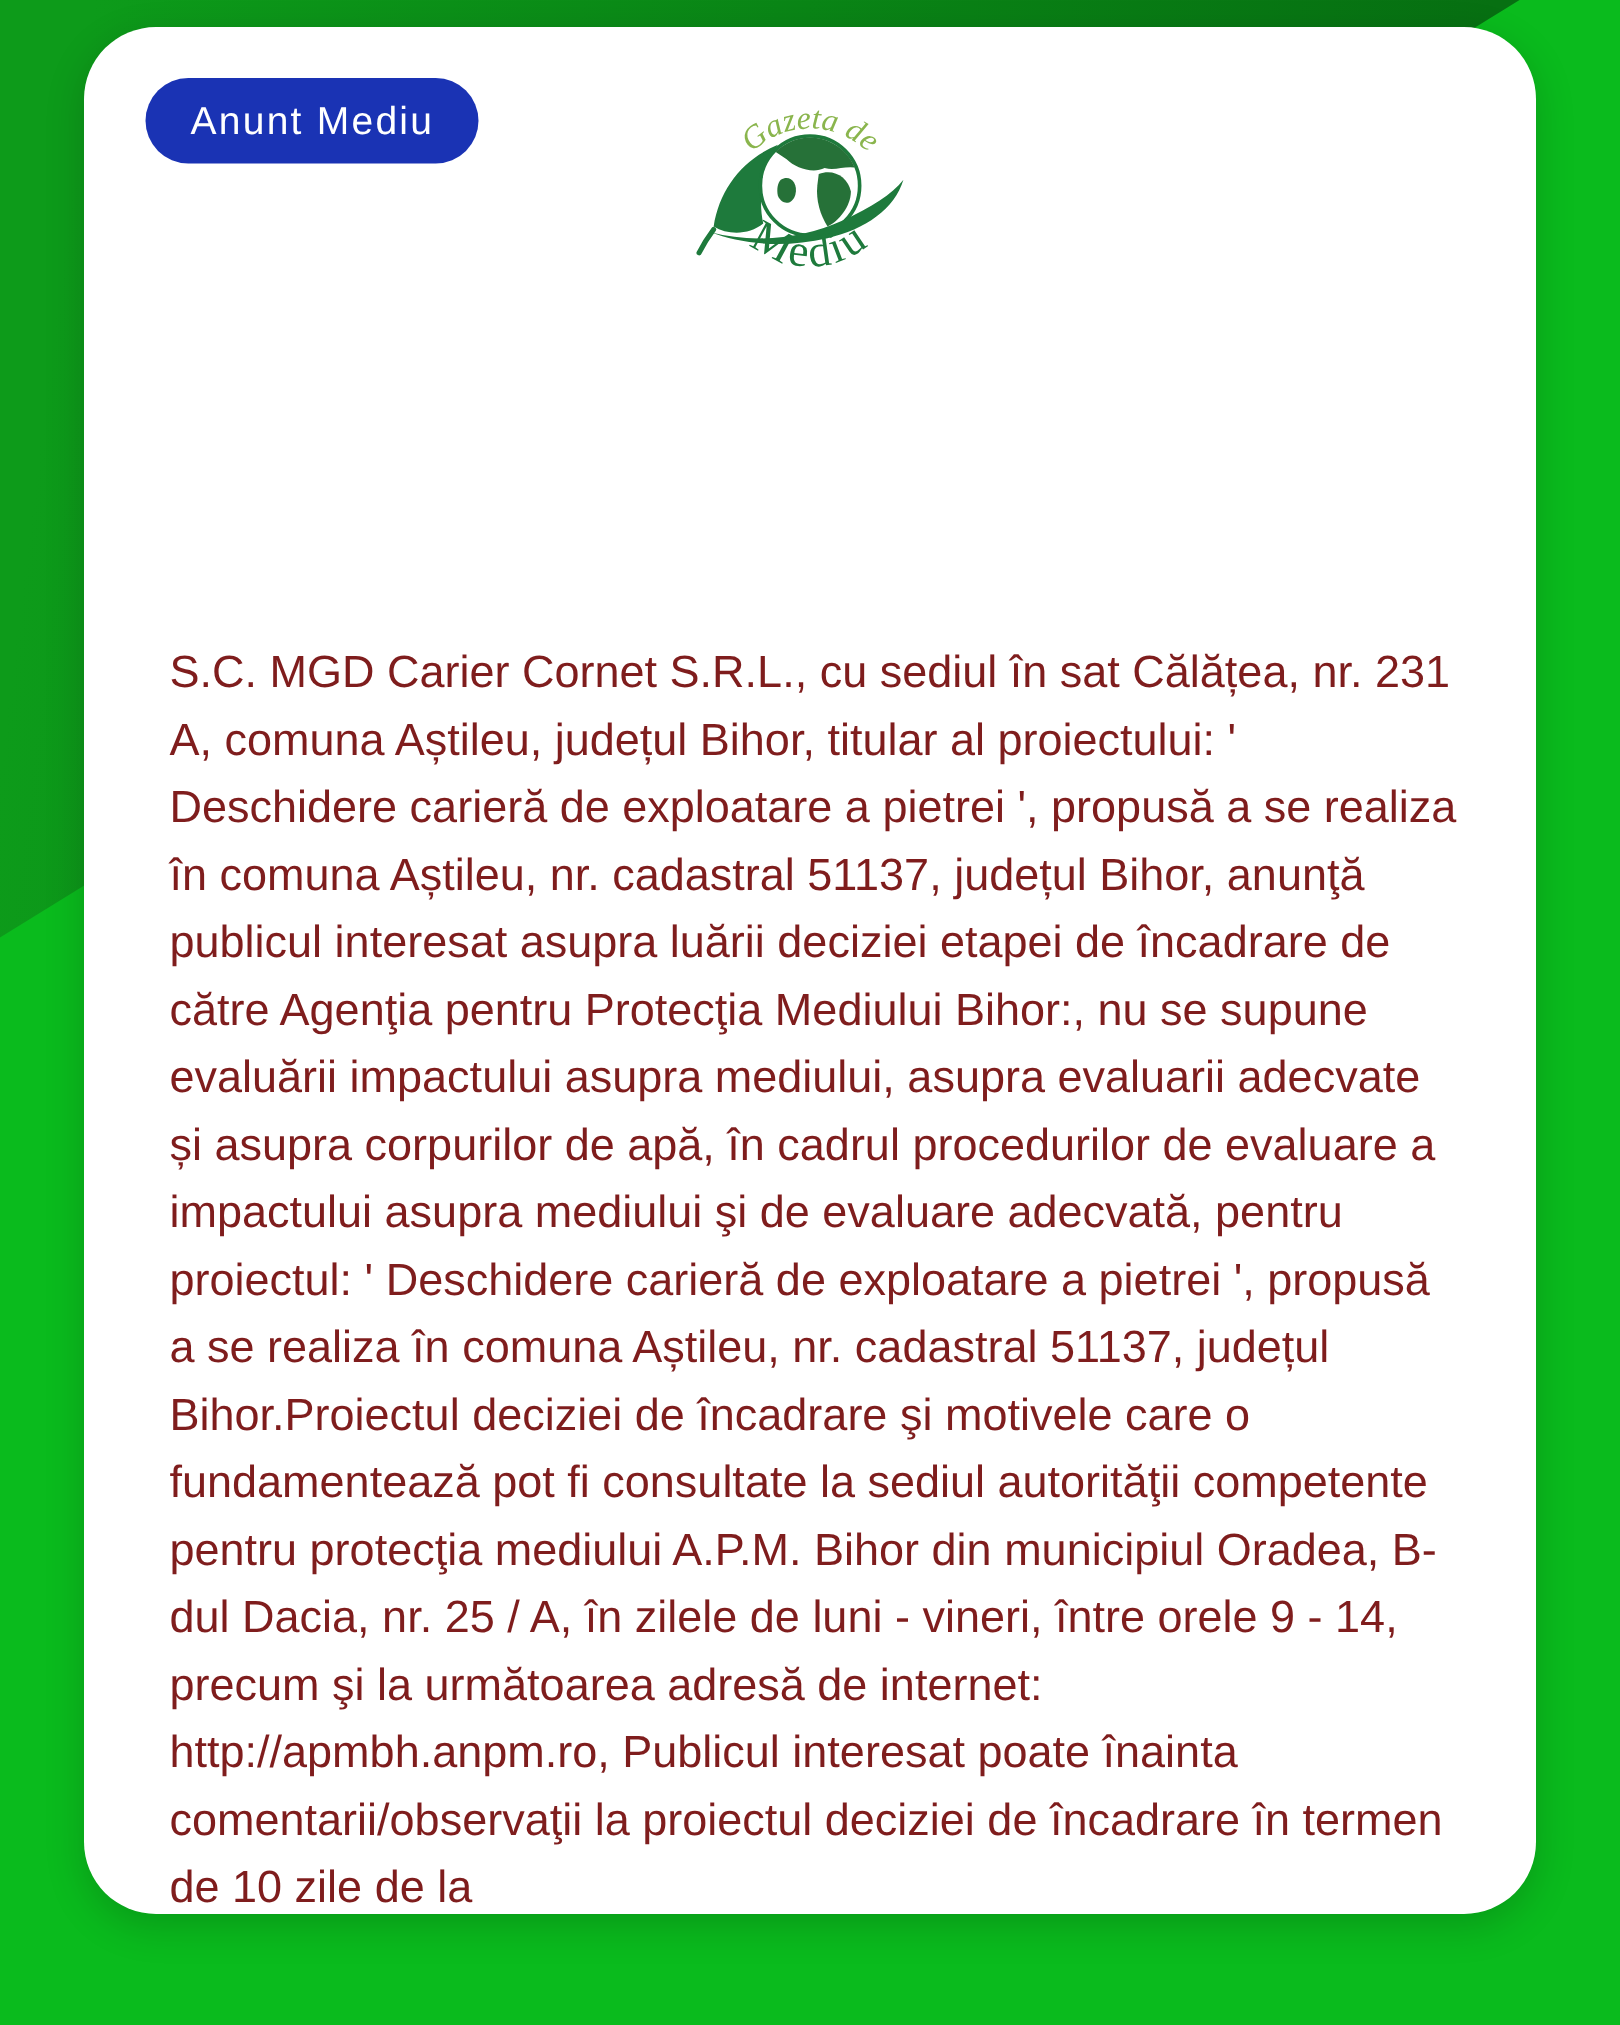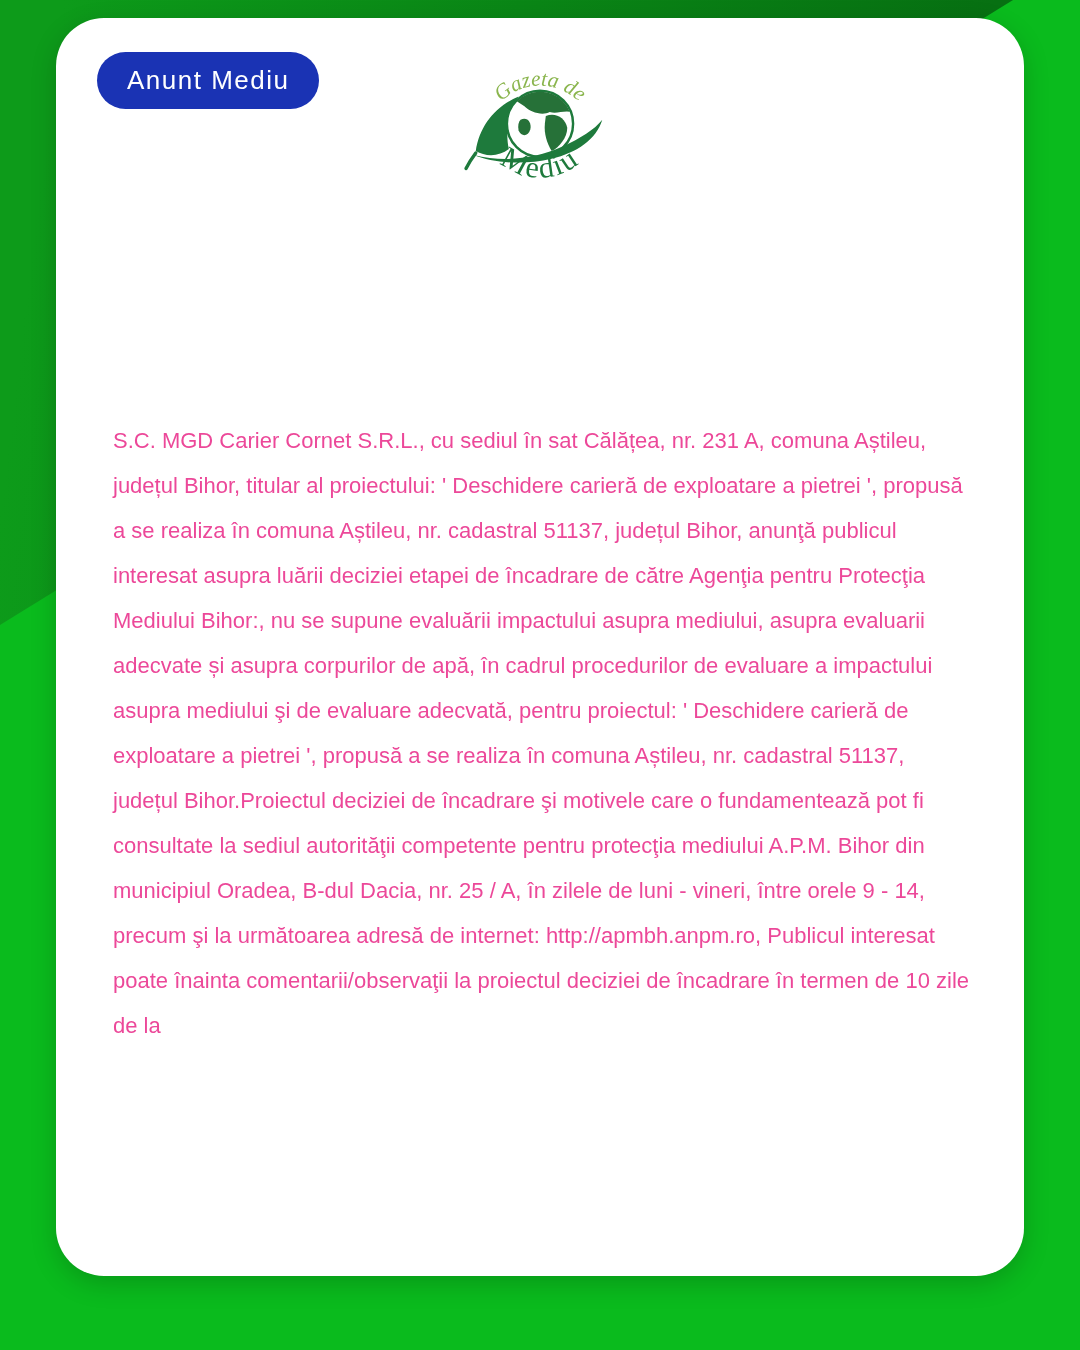--- a/index.html
+++ b/index.html
@@ -66,23 +66,23 @@
     font-weight: 800;
     letter-spacing: -0.5px;
     color: #1c2b6f;
   }
 
   .body-text {
     position: absolute;
     left: 57px;
     top: 378px;
     width: 858px;
-    font-size: 22px;
+    font-size: 30px;
     line-height: 45px;
-    color: #ec4899;
+    color: #7f1d1d;
   }
 </style>
 </head>
 <body>
 
 <div class="canvas">
   <div class="bg-accent"></div>
 
   <div class="card">
 

